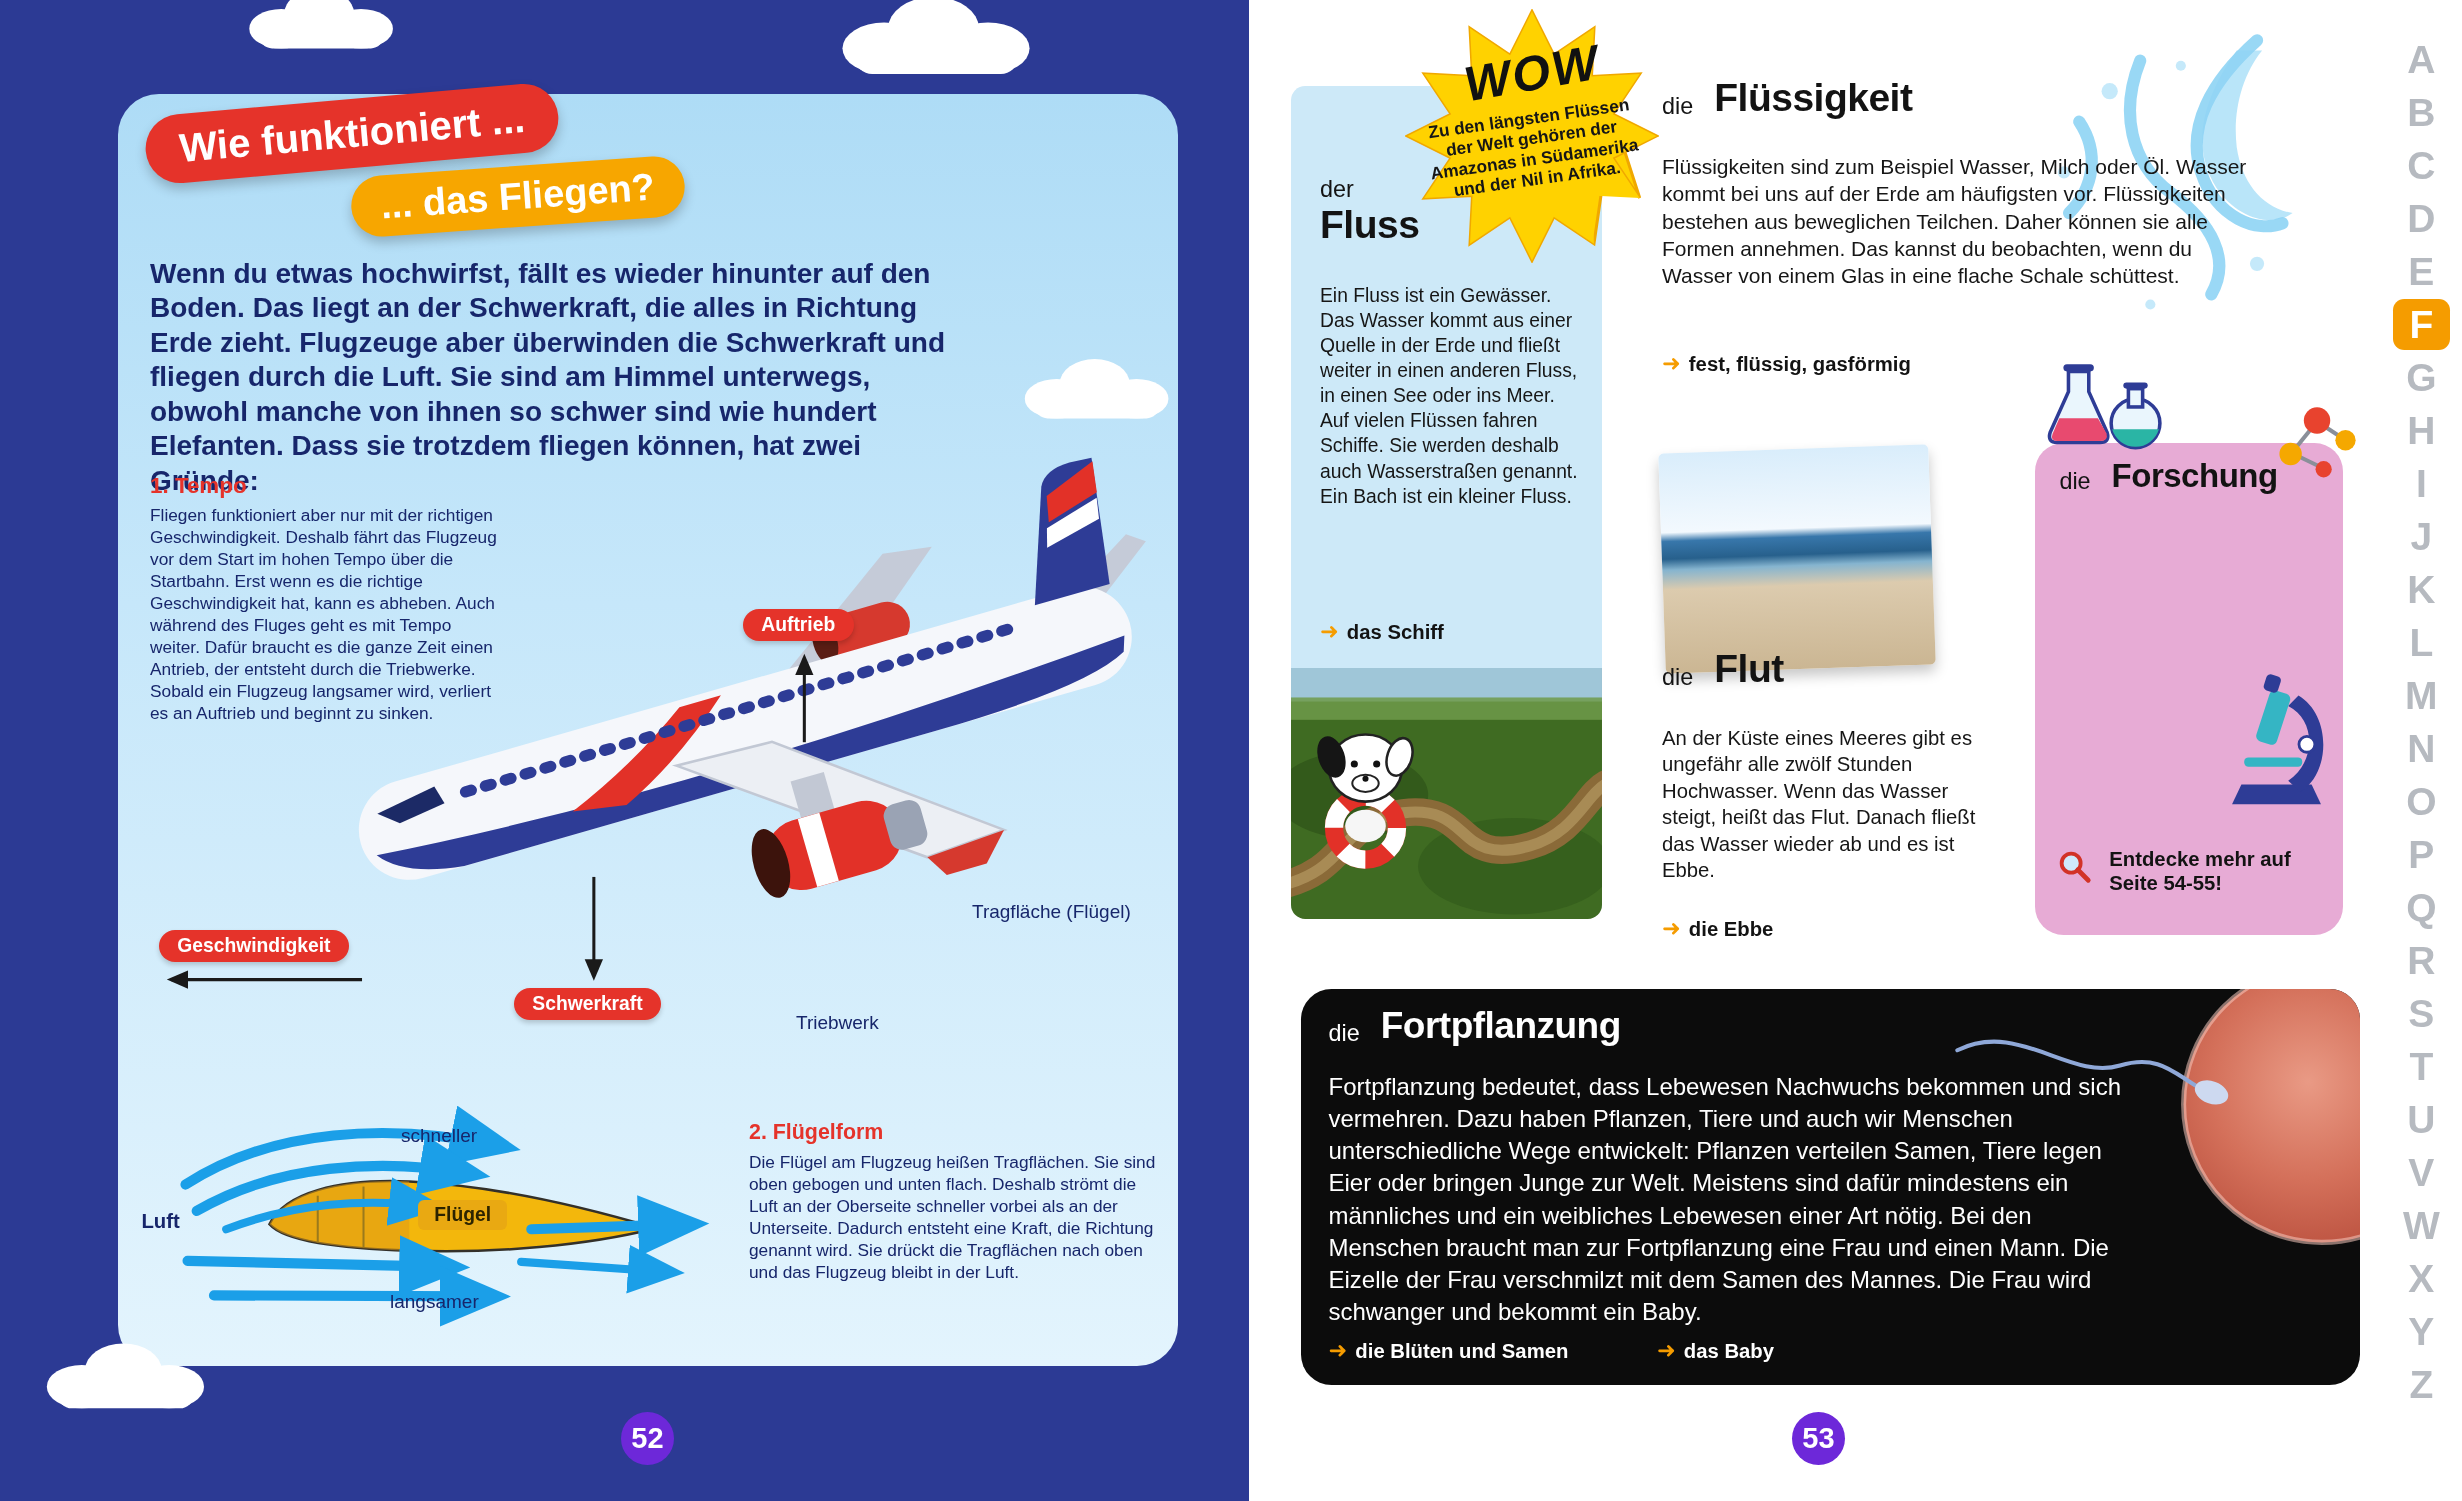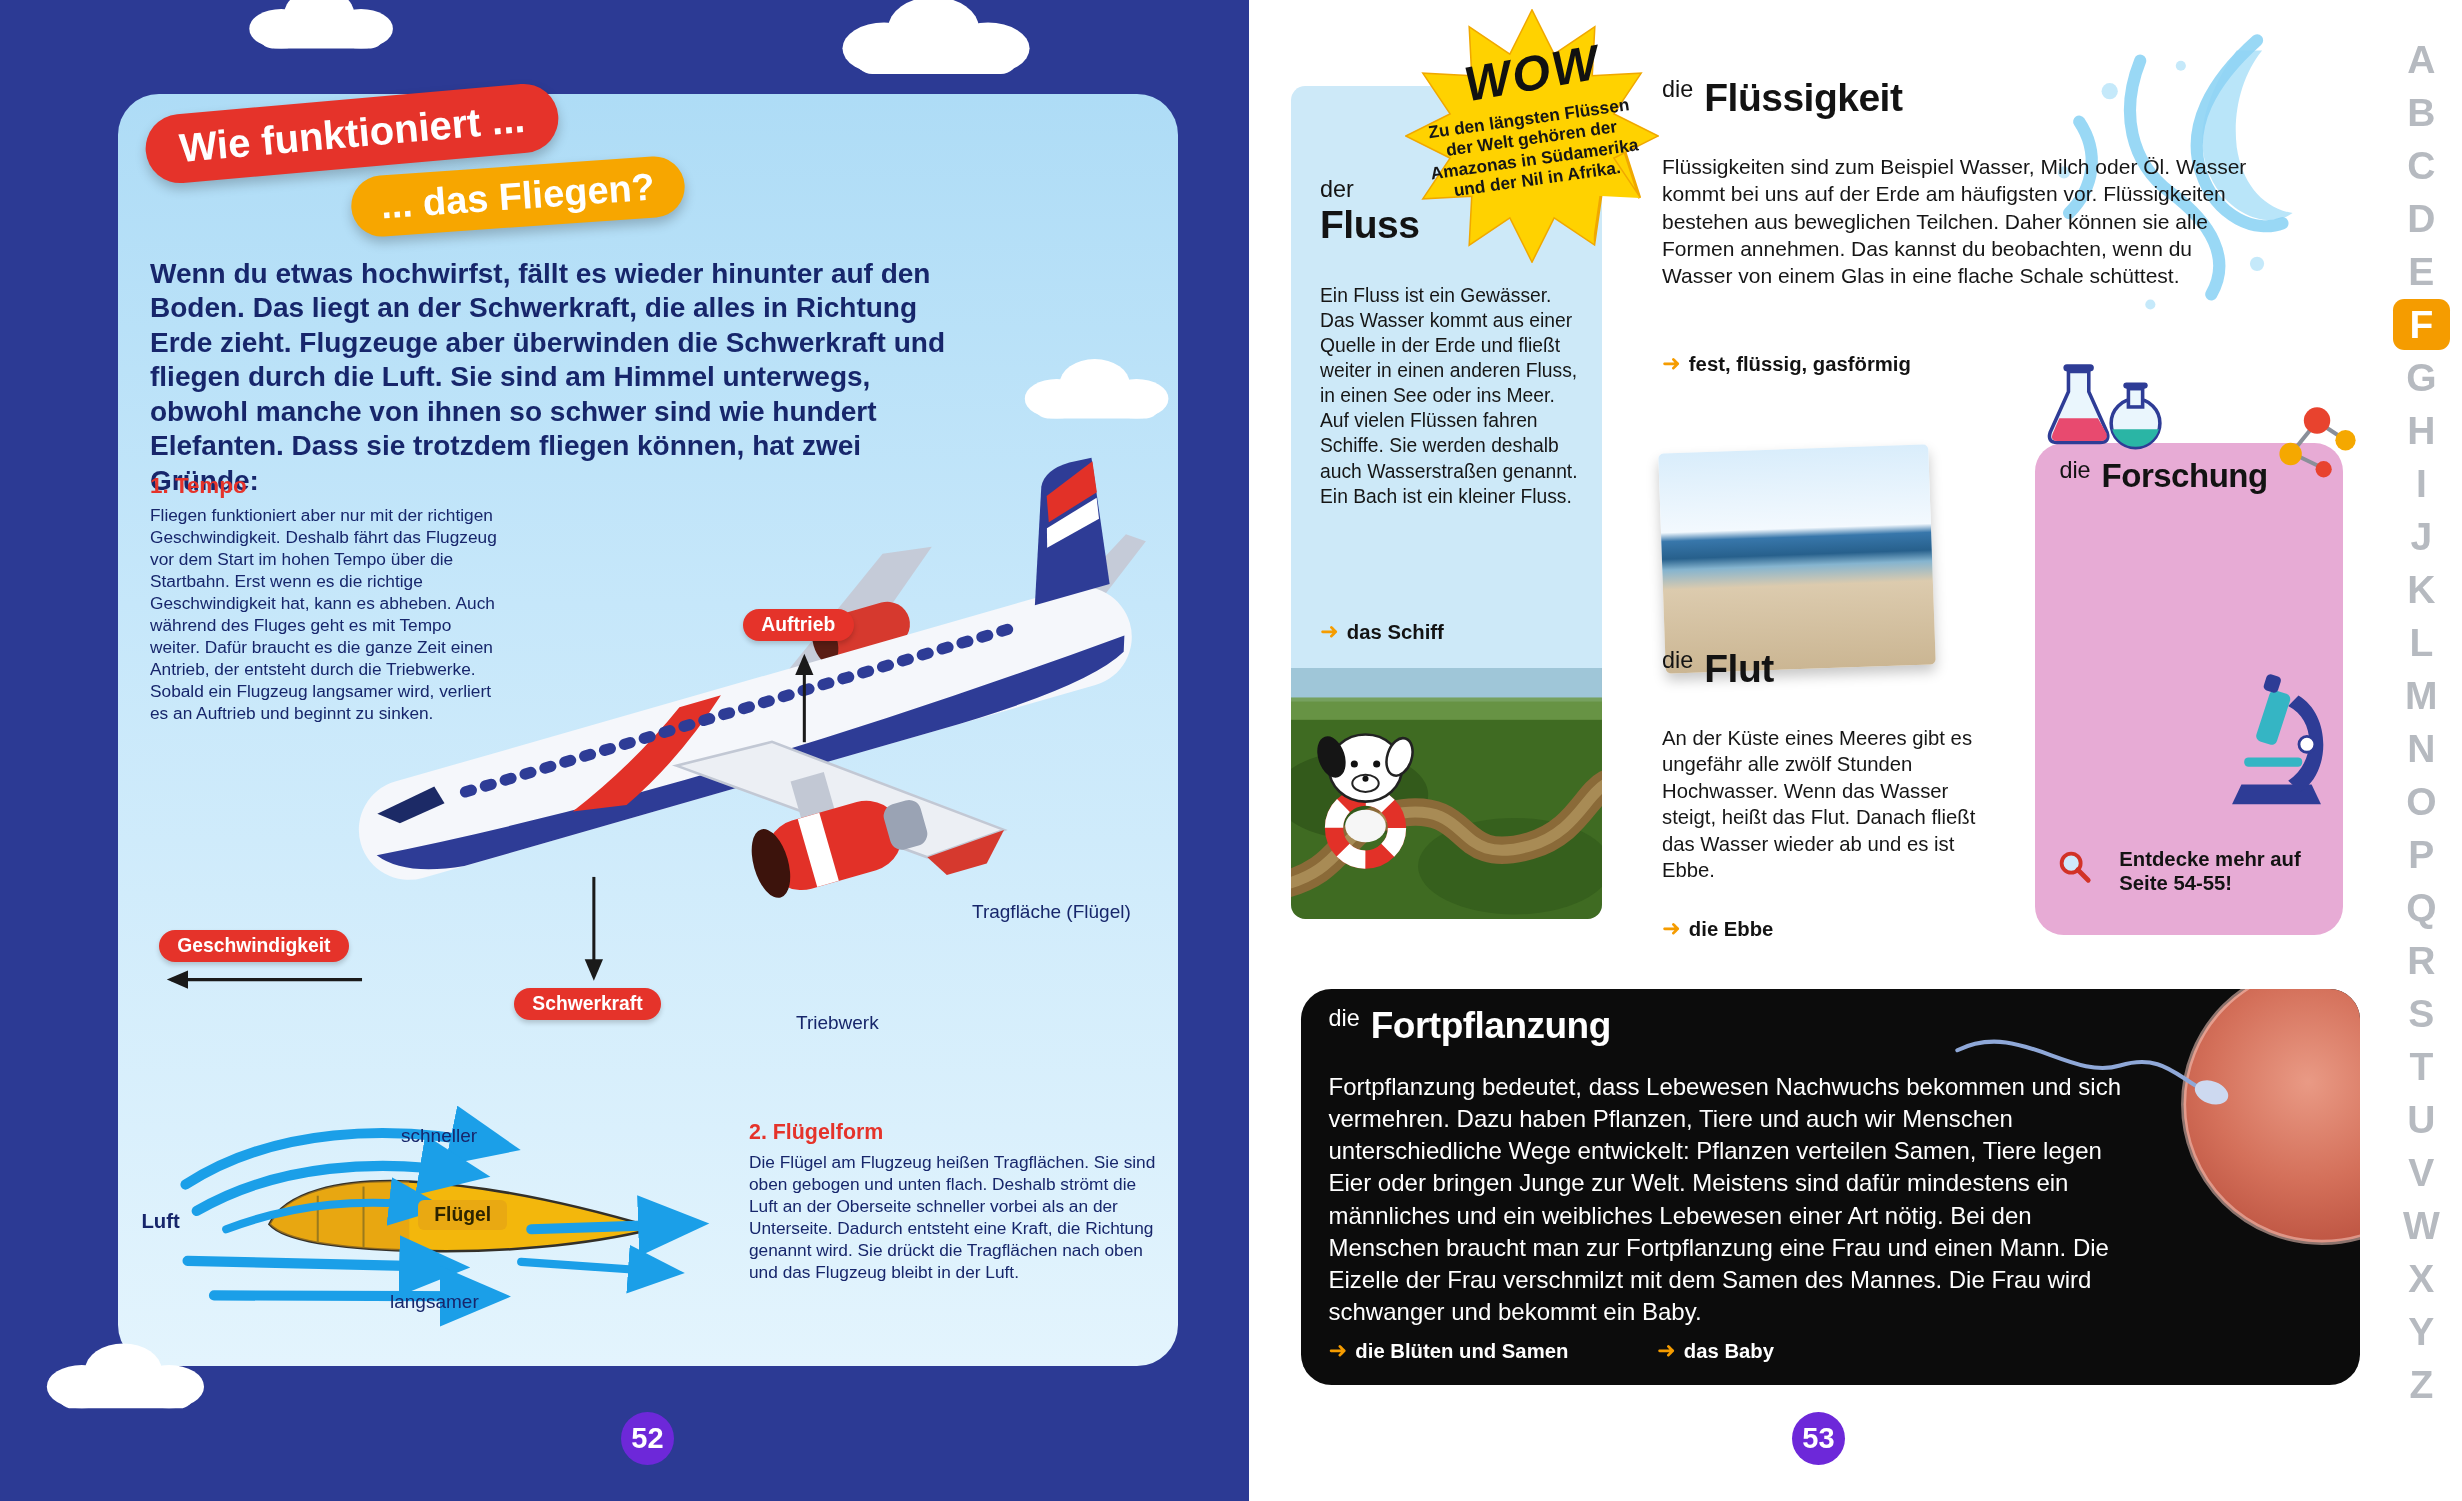--- a/index.html
+++ b/index.html
@@ -31,39 +31,39 @@
   
   .right-page{position:absolute;left:1249px;top:0;width:1214px;height:1501px;background:#ffffff;z-index:1;}
   .fluss-col{position:absolute;left:42px;top:86px;width:311px;height:832px;background:#cde9f8;border-radius:14.2px;}
   .river{position:absolute;left:42px;top:668px;width:311px;height:251px;border-radius:0 0 14.2px 14.2px;overflow:hidden;z-index:2;}
   .dog{position:absolute;left:53px;top:717px;width:127px;height:153px;z-index:3;}
   .wow-star{position:absolute;left:156px;top:9.2px;width:254px;height:254px;z-index:4;}
   .wow-title{position:absolute;left:156px;top:45px;width:254px;text-align:center;font-size:49px;font-weight:bold;
              font-style:italic;color:#111;transform:rotate(-10deg);z-index:5;letter-spacing:2px;}
   .wow-text{position:absolute;left:176px;top:108px;width:216px;text-align:center;font-size:17.3px;line-height:1.18;
             font-weight:bold;color:#161616;transform:rotate(-8deg);z-index:5;}
-  .ehead{position:absolute;display:flex;align-items:flex-start;gap:11px;color:#131313;z-index:3;}
+  .ehead{position:absolute;display:flex;align-items:flex-end;gap:21px;color:#131313;z-index:3;}
   .ehead .art{font-size:23.4px;}
   .ehead .word{font-size:39px;font-weight:bold;letter-spacing:-0.5px;}
   .ehead.stacked{flex-direction:column;gap:0px;align-items:flex-start;}
   .rbody{position:absolute;font-size:21px;line-height:1.3;color:#161616;z-index:3;}
   .crossref{position:absolute;display:flex;align-items:baseline;gap:8.1px;font-weight:bold;font-size:20.3px;color:#131313;z-index:3;white-space:nowrap;}
   .crossref .arrow{color:#f59c00;font-size:22.4px;}
   .splash{position:absolute;left:769px;top:20.3px;width:285px;height:315px;z-index:2;}
   .flasks{position:absolute;left:790px;top:356px;width:127px;height:107px;z-index:4;}
   .molecule{position:absolute;left:1017px;top:391px;width:97px;height:94px;z-index:5;}
   .beach{position:absolute;left:413px;top:449px;width:270px;height:220px;transform:rotate(-2deg);border-radius:5.1px;
          box-shadow:0 7.1px 13.2px rgba(0,0,0,0.22);z-index:2;
          background:linear-gradient(180deg,#d9edfb 0%,#f3f9fe 36%,#3877ab 40%,#27master 0,#27608c 48%,#85b4cf 53%,#dccbae 62%,#cbb693 100%);}
   .pink-box{position:absolute;left:786px;top:443px;width:308px;height:492px;background:#e7abd5;border-radius:28.5px;z-index:3;}
   .pink-box .ehead{left:24.4px;top:14.2px;}
   .pink-box .ehead .word{font-size:33px;}
   .pink-box .rbody{left:24.4px;top:75px;width:219px;font-size:20.3px;line-height:1.33;}
   .micro{position:absolute;left:183px;top:214px;width:117px;height:168px;}
-  .note-row{position:absolute;left:20.3px;top:404px;display:flex;gap:26px;align-items:flex-start;}
+  .note-row{position:absolute;left:20.3px;top:404px;display:flex;gap:16px;align-items:flex-start;}
   .note-row .note-text{width:214px;font-size:20.3px;line-height:1.2;font-weight:bold;color:#131313;}
   .black-box{position:absolute;left:52px;top:989px;width:1059px;height:396px;background:#0c0c0c;border-radius:30.5px;
              overflow:hidden;z-index:3;}
   .black-box .ehead{left:27.5px;top:16.3px;color:#fff;}
   .black-box .ehead .word{font-size:37px;}
   .black-box .rbody{left:27.5px;top:82px;width:793px;color:#fff;font-size:24px;line-height:1.34;}
   .black-box .crossref{color:#fff;}
   .egg{position:absolute;left:636px;top:0;width:423px;height:396px;}
   .page-num{position:absolute;width:53px;height:53px;border-radius:50%;background:#6d28d9;color:#fff;
             font-weight:bold;font-size:29px;display:flex;align-items:center;justify-content:center;z-index:6;}

